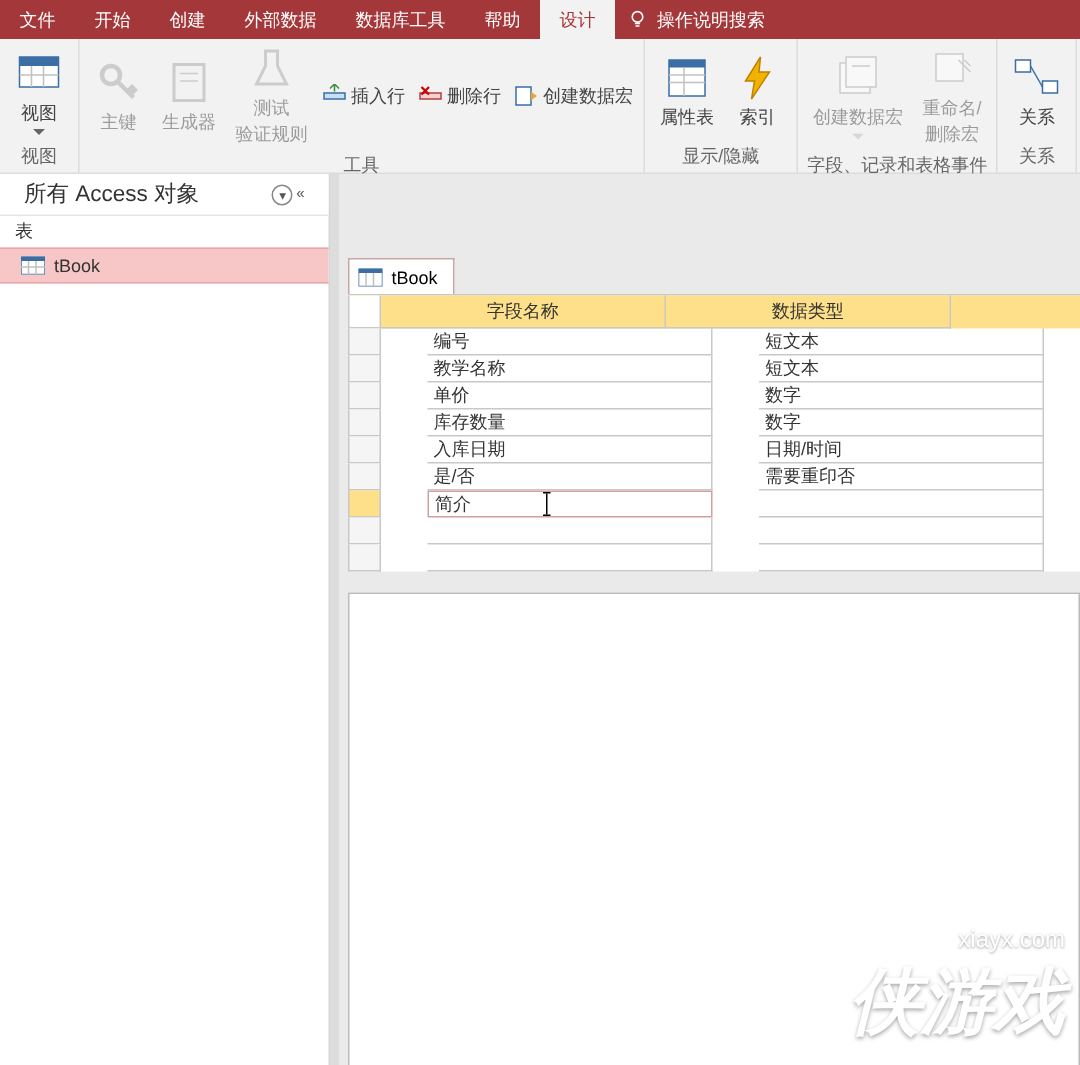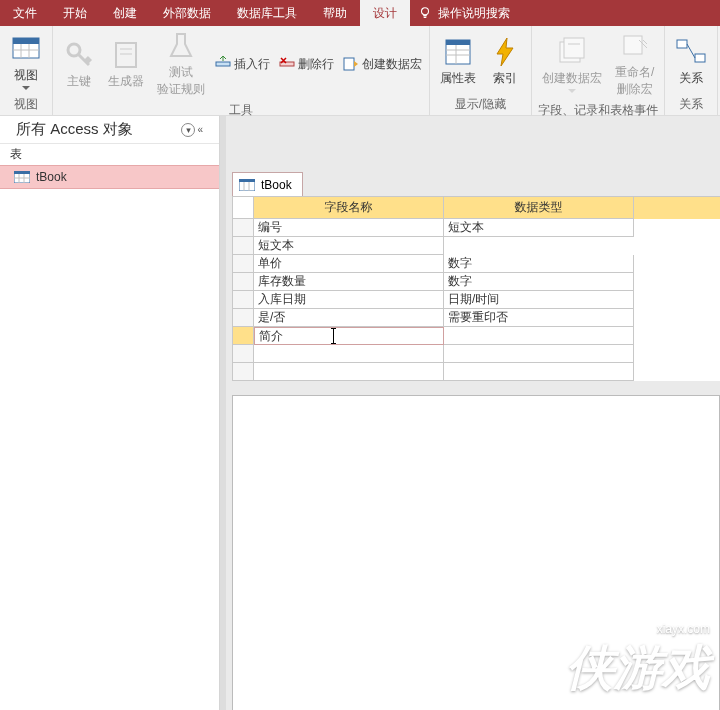--- a/index.html
+++ b/index.html
@@ -43,41 +43,41 @@
 .design-gutter { position: absolute; left: 0; top: 0; bottom: 0; width: 6px; background: #ddd; }
 .object-tab { position: absolute; left: 12px; top: 56px; height: 24px; display: flex; align-items: center; gap: 6px; padding: 0 10px 0 6px; background: #fff; border: 1px solid #c6a6a6; border-bottom: none; }
 
 
 .field-grid { position: absolute; left: 12px; top: 80px; right: 0; border-top: 1px solid #c8c8c8; background: #fff; }
 .grid-header { display: flex; background: #ffe08a; }
 .grid-header .sel-col { width: 22px; background: #fff; border: 1px solid #c8c8c8; border-top: none; }
 .grid-header .hcell { border: 1px solid #c8c8c8; border-top: none; border-left: none; text-align: center; padding: 2px 0; color: #333; }
 .name-col { width: 190px; }
 .type-col { width: 190px; }
-.grid-row { display: flex; height: 18px; }
+.grid-row { display: flex; height: 18px; gap: 31px; }
 .grid-row .sel-col { width: 22px; border: 1px solid #c8c8c8; border-top: none; background: #f5f5f5; }
 .grid-row.active .sel-col { background: #ffe08a; }
 .grid-row .dcell { border: 1px solid #c8c8c8; border-top: none; border-left: none; padding: 0 4px; display: flex; align-items: center; color: #333; }
 .grid-row.active .name-col.dcell { border: 1px solid #d0a0a0; background: #fff; position: relative; }
 .cursor-i { width: 1px; height: 14px; background: #000; margin-left: 50px; position: relative; }
 .cursor-i::before, .cursor-i::after { content: ""; position: absolute; left: -2px; width: 5px; height: 1px; background: #000; }
 .cursor-i::before { top: -1px; }
 .cursor-i::after { bottom: -1px; }
 
 
 .prop-area { position: absolute; left: 12px; right: 0; top: 280px; bottom: 0; }
 .prop-tabs { display: flex; position: relative; z-index: 2; }
 .prop-tab { padding: 3px 10px; border: 1px solid #bbb; background: #eee; color: #444; margin-right: -1px; cursor: pointer; }
 .prop-tab.active { background: #fff; border-bottom-color: #fff; }
 .prop-content { background: #fff; border: 1px solid #bbb; margin-top: -1px; height: 380px; }
 
 
 .watermark { position: absolute; right: 10px; bottom: 10px; text-align: right; z-index: 100; pointer-events:none; }
 .watermark .big { font-size: 48px; color: #fff; font-style: italic; font-weight: bold; text-shadow: 0 1px 3px rgba(0,0,0,0.35); }
-.watermark .url { color: #fff; font-size: 12px; text-shadow: 0 1px 2px rgba(0,0,0,0.4); }
+.watermark .url { color: #fff; font-size: 16px; text-shadow: 0 1px 2px rgba(0,0,0,0.4); }
 </style>
 </head>
 <body>
 
 <div class="tab-bar">
   <div class="tab">文件</div>
   <div class="tab">开始</div>
   <div class="tab">创建</div>
   <div class="tab">外部数据</div>
   <div class="tab">数据库工具</div>
@@ -296,20 +296,23 @@
       <div id="grid-rows">
           <div class="grid-row">
             <div class="sel-col"></div>
             <div class="dcell name-col">
               <span>编号</span>
             </div>
             <div class="dcell type-col">短文本</div>
           </div>
           <div class="grid-row">
             <div class="sel-col"></div>
+            <div class="dcell name-col">
+              <span>教学名称</span>
+            </div>
             <div class="dcell type-col">短文本</div>
           </div>
           <div class="grid-row">
             <div class="sel-col"></div>
             <div class="dcell name-col">
               <span>单价</span>
             </div>
             <div class="dcell type-col">数字</div>
           </div>
           <div class="grid-row">

